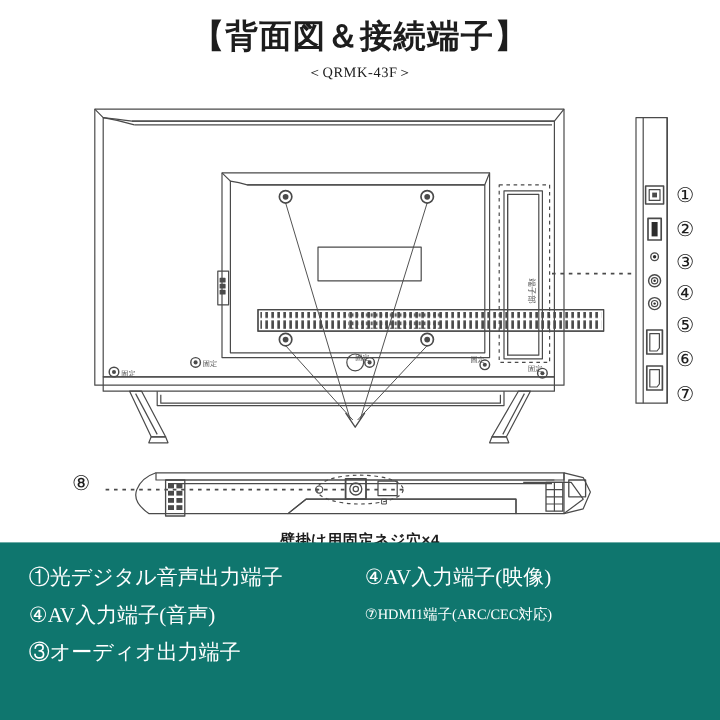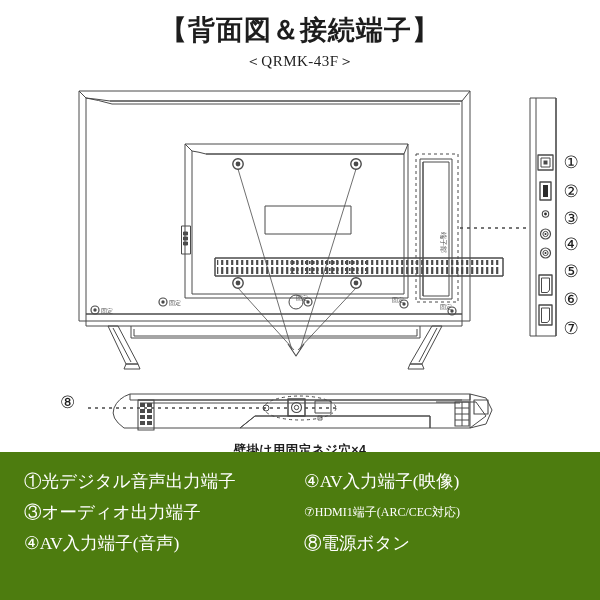--- a/index.html
+++ b/index.html
@@ -13,32 +13,32 @@
   #root{position:relative;width:600px;height:600px;}
 
   
   .hdr{position:absolute;left:0;top:0;width:600px;text-align:center;}
   .hdr-title{
     font-size:27px;font-weight:700;color:#1d1d1d;
     letter-spacing:1px;margin-top:16px;line-height:1.1;
     font-family:"Liberation Serif","DejaVu Serif",serif;
   }
   .hdr-model{
-    font-size:15px;color:#1d1d1d;margin-top:6px;letter-spacing:0.5px;
+    font-size:12px;color:#1d1d1d;margin-top:6px;letter-spacing:0.5px;
     font-family:"Liberation Serif","DejaVu Serif",serif;
   }
 
   
   .stage{position:absolute;left:0;top:86px;width:489px;height:360px;}
   .stage svg{display:block;}
 
   
   .legend{
     position:absolute;left:0;top:452px;width:600px;height:148px;
-    background:#4d7c0f;
+    background:#0f766e;
     box-sizing:border-box;
     padding:14px 0 0 0;
   }
   .legend-inner{
     display:flex;
     width:600px;
     box-sizing:border-box;
     padding-left:24px;
   }
   .legend-col{display:flex;flex-direction:column;}
@@ -321,24 +321,23 @@
     <div class="callout" style="top:175px">⑤</div>
     <div class="callout" style="top:203px">⑥</div>
     <div class="callout" style="top:232px">⑦</div>
   </div>
   <div class="callout-8">⑧</div>
 
   <div class="legend">
     <div class="legend-inner">
       <div class="legend-col left">
         <div class="legend-item">①光デジタル音声出力端子</div>
+        <div class="legend-item">④AV入力端子(音声)</div>
         <div class="legend-item">③オーディオ出力端子</div>
-        <div class="legend-item">④AV入力端子(音声)</div>
       </div>
       <div class="legend-col right">
         <div class="legend-item">④AV入力端子(映像)</div>
         <div class="legend-item sm">⑦HDMI1端子(ARC/CEC対応)</div>
-        <div class="legend-item">⑧電源ボタン</div>
       </div>
     </div>
   </div>
 
 </div>
 
 </body></html>

